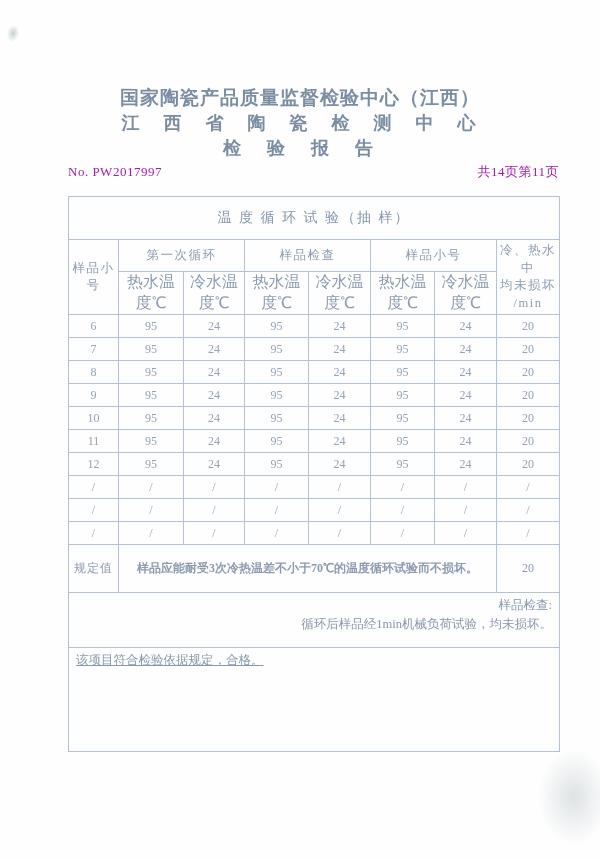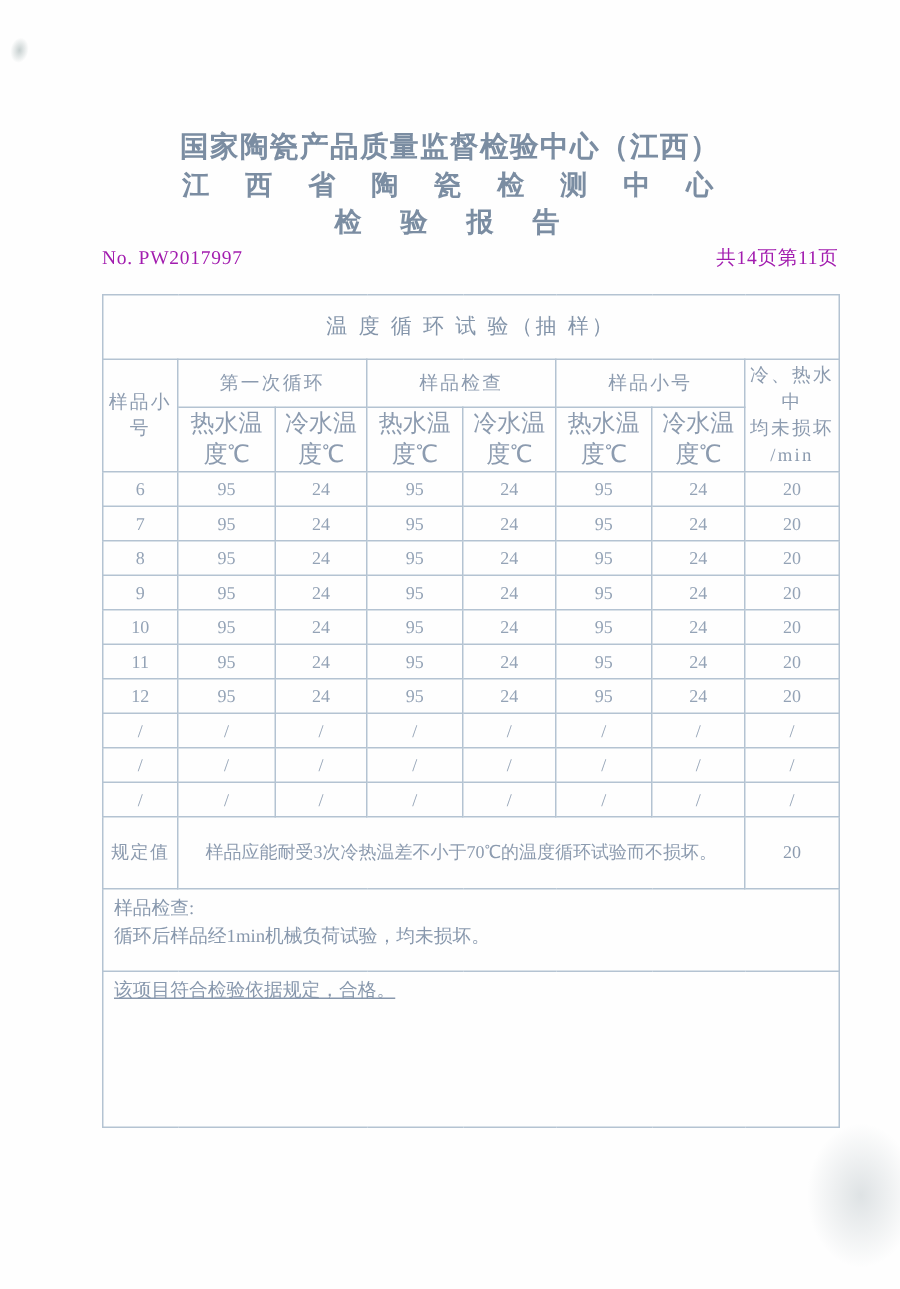--- a/index.html
+++ b/index.html
@@ -44,27 +44,27 @@
     color:#8495aa; white-space:pre;
   }
   tr.r-ha td { height:31px; font-size:12.5px; letter-spacing:1.5px; }
   td.dwell { font-size:11px; line-height:1.4; color:#8c9baf; }
   td.sample-hd { font-size:12.5px; letter-spacing:1px; }
   tr.r-hb td { height:31px; font-size:16px; letter-spacing:0; }
   tr.r-data td { height:22px; font-size:12px; color:#94a3b6; }
   tr.r-spec td { height:47px; }
   td.spec-label { font-size:12.5px; letter-spacing:1px; }
   td.spec-text {
-    text-align:left; padding:0 8px; font-size:12.5px; color:#8898ad;
+    text-align:left; padding:0 8px; font-size:12.5px; color:#8898ad;font-weight:bold;
   }
   tr.r-note td {
     text-align:left; vertical-align:top;
     padding:3px 7px; font-size:12.5px; line-height:1.55; color:#8898ad;
   }
-  tr.r-inspect td { height:48px; }
+  tr.r-inspect td { height:48px;text-align:right; }
   tr.r-concl td { height:97px;text-decoration:underline; }
   
   .scan-artifact {
     position:absolute; left:7px; top:25px; width:12px; height:17px;
     background:radial-gradient(closest-side, rgba(70,100,100,0.30), rgba(70,100,100,0));
     transform:rotate(12deg);
   }
   .scan-shadow {
     position:absolute; right:-10px; bottom:14px; width:72px; height:96px;
     background:radial-gradient(closest-side, rgba(140,155,162,0.28), rgba(140,155,162,0));

